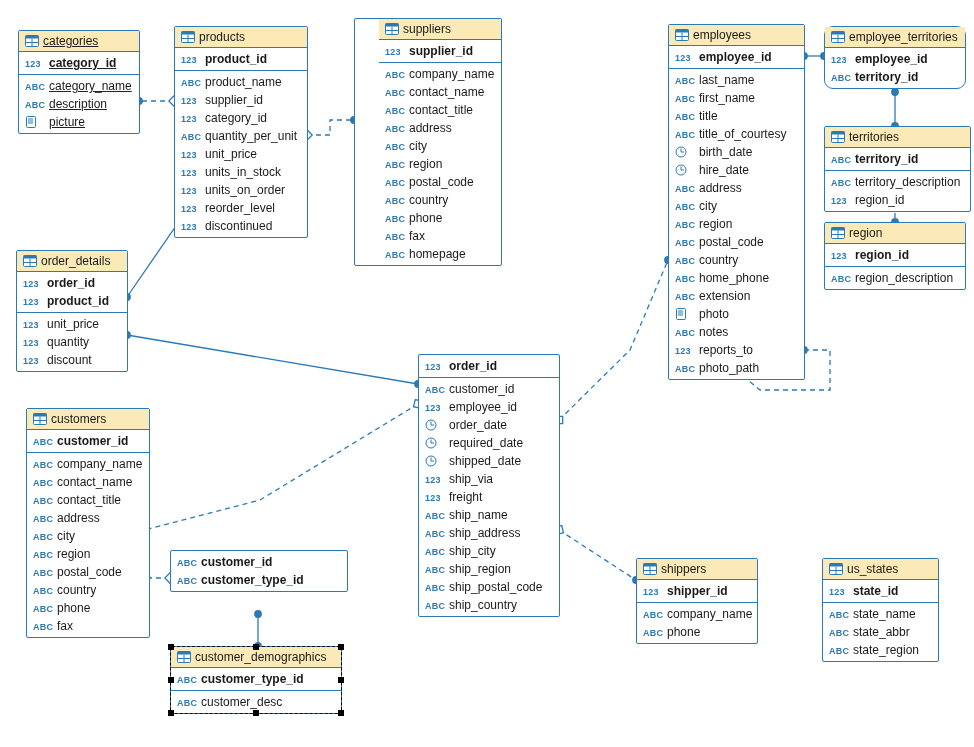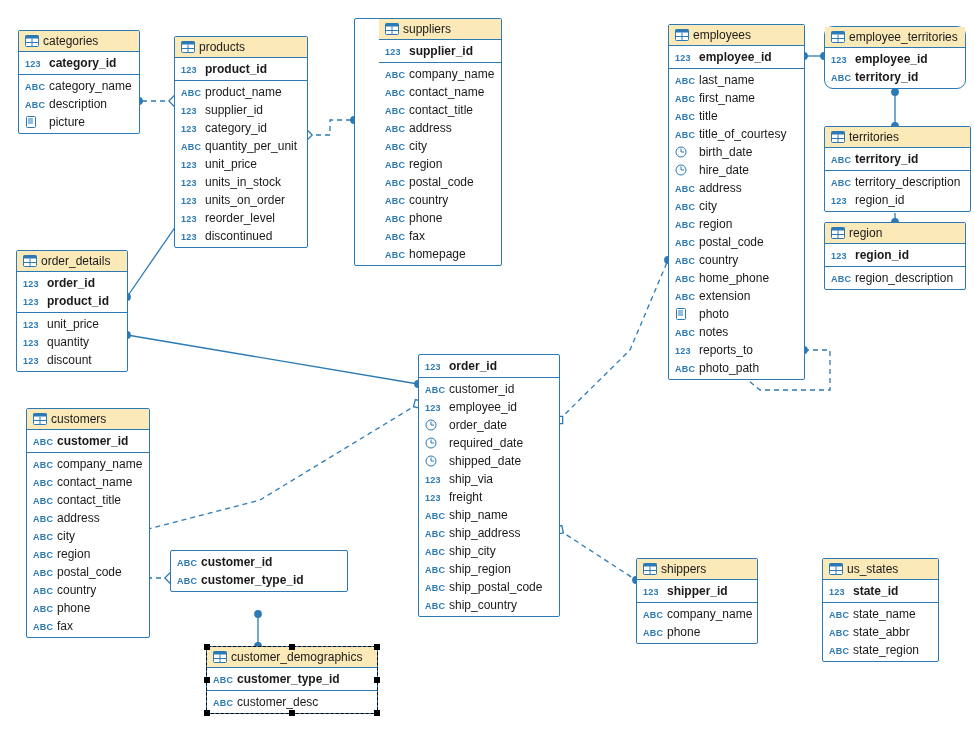--- a/index.html
+++ b/index.html
@@ -126,21 +126,21 @@
 
     <path d="M895 204 L895 222" stroke-dasharray="5 4" marker-start="url(#diamond)" marker-end="url(#dot)"></path>
 
     <path d="M170 578 L150 578 L137 540" stroke-dasharray="5 4" marker-start="url(#diamond)" marker-end="url(#dot)"></path>
 
     <path d="M258 614 L258 646" marker-start="url(#dot)" marker-end="url(#dot)"></path>
   </g>
 </svg>
 
 <div id="tables-root">
-    <div class="tbl" style="left: 18px; top: 30px; width: 120px;">
+    <div class="tbl" style="left: 18px; top: 30px; width: 120px; text-decoration: underline;">
       <div class="hdr">
         <span class="hicon">
           <svg width="14" height="12" viewBox="0 0 14 12">
             <rect x="0.5" y="0.5" width="13" height="11" rx="1" fill="#fff" stroke="#2b7ab5"></rect>
             <rect x="0.5" y="0.5" width="13" height="3" fill="#2b7ab5"></rect>
             <line x1="7" y1="3.5" x2="7" y2="11.5" stroke="#2b7ab5"></line>
             <line x1="0.5" y1="7.5" x2="13.5" y2="7.5" stroke="#2b7ab5"></line>
           </svg>
         </span>
         <span class="hname">categories</span>
@@ -177,21 +177,21 @@
               <rect x="1.5" y="0.5" width="9" height="11" rx="1" fill="#fff" stroke="#2b7ab5"></rect>
               <line x1="3" y1="3" x2="8" y2="3" stroke="#2b7ab5"></line>
               <line x1="3" y1="5" x2="8" y2="5" stroke="#2b7ab5"></line>
               <line x1="3" y1="7" x2="8" y2="7" stroke="#2b7ab5"></line>
             </svg>
           </span>
           <span class="cname">picture</span>
         </div>
       </div>
     </div>
-    <div class="tbl" style="left: 174px; top: 36px; width: 132px;">
+    <div class="tbl" style="left: 174px; top: 26px; width: 132px;">
       <div class="hdr">
         <span class="hicon">
           <svg width="14" height="12" viewBox="0 0 14 12">
             <rect x="0.5" y="0.5" width="13" height="11" rx="1" fill="#fff" stroke="#2b7ab5"></rect>
             <rect x="0.5" y="0.5" width="13" height="3" fill="#2b7ab5"></rect>
             <line x1="7" y1="3.5" x2="7" y2="11.5" stroke="#2b7ab5"></line>
             <line x1="0.5" y1="7.5" x2="13.5" y2="7.5" stroke="#2b7ab5"></line>
           </svg>
         </span>
         <span class="hname">products</span>
@@ -958,21 +958,21 @@
         <div class="row pk">
           <span class="cicon">
             <svg width="20" height="12">
               <text x="0" y="10" class="typeglyph txt">ABC</text>
             </svg>
           </span>
           <span class="cname">customer_type_id</span>
         </div>
       </div>
     </div>
-    <div class="tbl sel" style="left: 170px; top: 646px; width: 170px; margin-left: 36px;">
+    <div class="tbl sel" style="left: 170px; top: 646px; width: 170px;">
       <div class="hdr">
         <span class="hicon">
           <svg width="14" height="12" viewBox="0 0 14 12">
             <rect x="0.5" y="0.5" width="13" height="11" rx="1" fill="#fff" stroke="#2b7ab5"></rect>
             <rect x="0.5" y="0.5" width="13" height="3" fill="#2b7ab5"></rect>
             <line x1="7" y1="3.5" x2="7" y2="11.5" stroke="#2b7ab5"></line>
             <line x1="0.5" y1="7.5" x2="13.5" y2="7.5" stroke="#2b7ab5"></line>
           </svg>
         </span>
         <span class="hname">customer_demographics</span>

